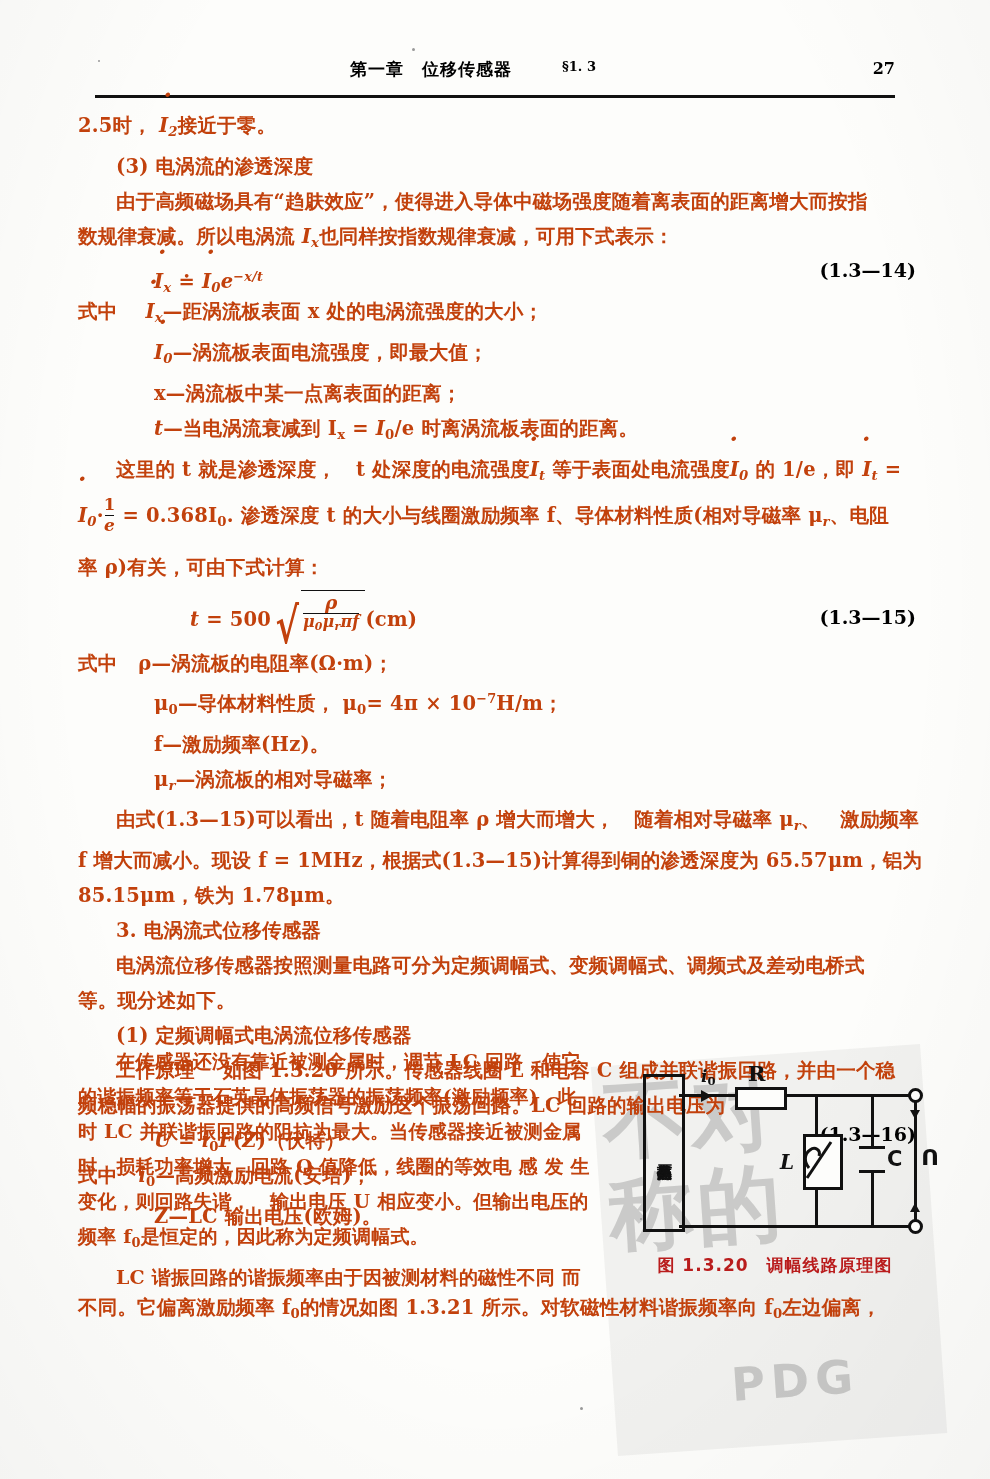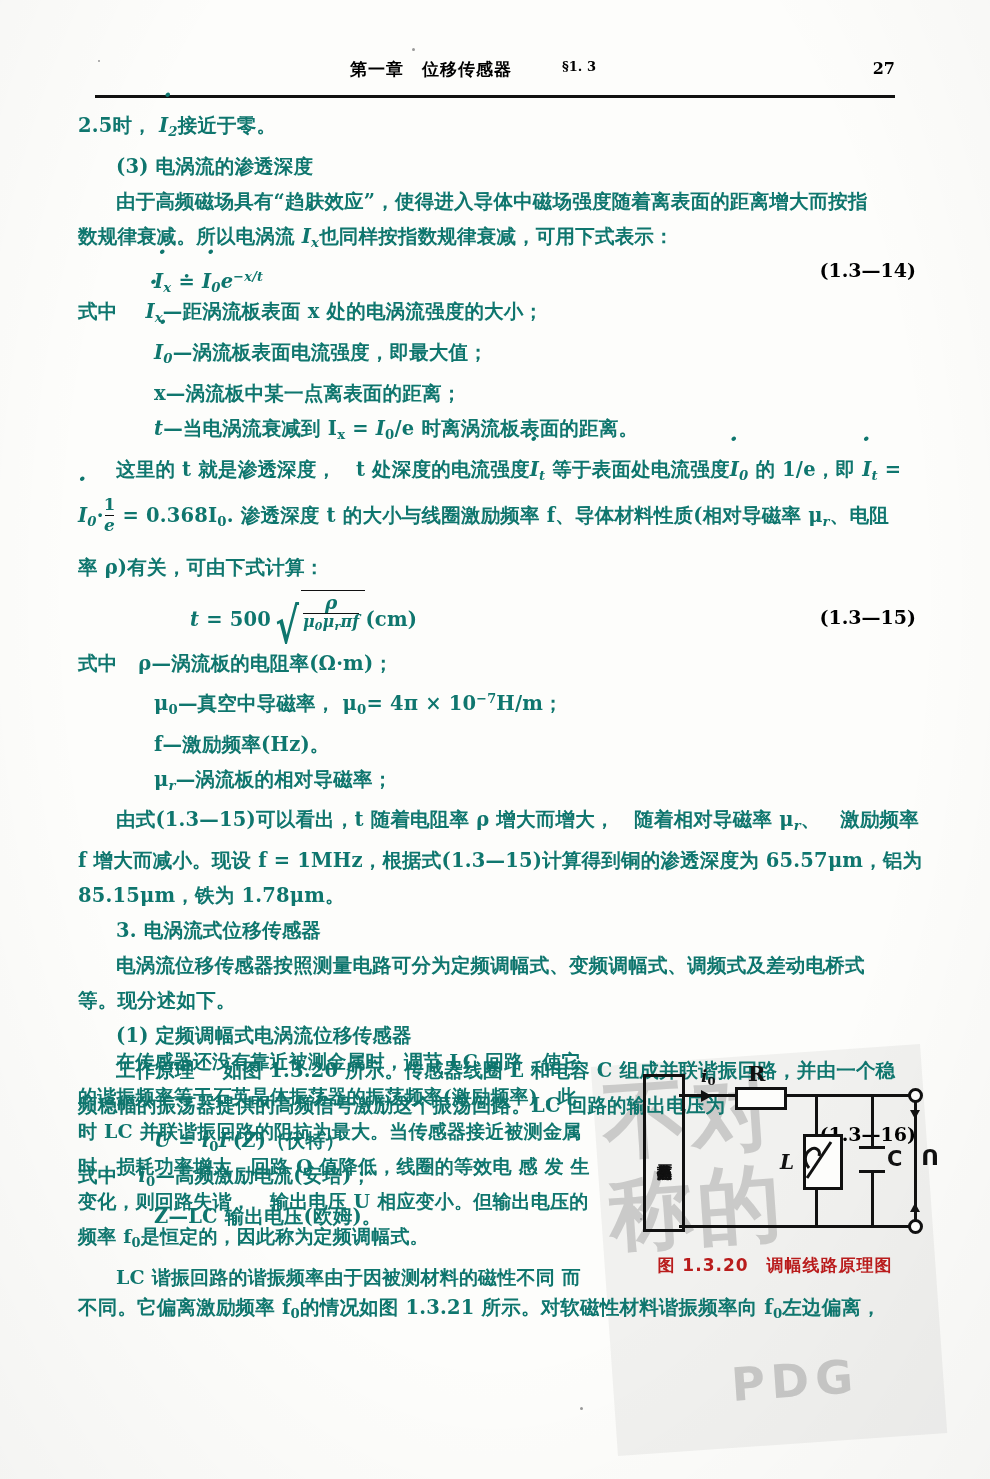--- a/index.html
+++ b/index.html
@@ -40,21 +40,21 @@
     font-size:17px;font-weight:bold;
   }
   .hdr .h-title{position:absolute;left:255px;top:0;letter-spacing:1px;}
   .hdr .h-sec{position:absolute;left:467px;top:1px;font-size:13px;}
   .hdr .h-page{position:absolute;right:0;top:1px;font-size:16px;font-weight:bold;}
   .rule{position:absolute;left:95px;top:95px;width:800px;height:3px;background:#111;}
 
   
   .body{position:absolute;left:78px;top:108px;width:838px;}
   p.ln{
-    margin:0;font-size:19.5px;line-height:35px;color:#0f766e;
+    margin:0;font-size:19.5px;line-height:35px;color:#c2410c;
     font-weight:bold;white-space:nowrap;letter-spacing:.2px;
   }
   .eqline{position:relative;height:35px;}
   .eqno{position:absolute;right:0;top:0;font-weight:bold;font-size:19px;}
   .it{font-style:italic;font-family:"DejaVu Serif","Liberation Serif",serif;}
   .sub{font-size:.68em;vertical-align:-.28em;}
   .sup{font-size:.66em;vertical-align:.55em;}
   .dotI{position:relative;display:inline-block;}
   .dotI:before{
     content:"·";position:absolute;left:50%;top:-1.02em;transform:translateX(-55%);
@@ -216,21 +216,21 @@
           <span class="it">t</span> = 500<span class="sqrtwrap"><span class="radical">√</span><span class="radbody"><span class="ffrac"><span class="fn">ρ</span><span class="fb"></span><span class="fd">μ<span class="sub">0</span>μ<span class="sub">r</span>π<span class="it">f</span></span></span></span></span>(cm)
         </p>
         <span class="eqno" style="top:16px;">(1.3—15)</span>
       </div>
 
       <p class="ln">
         <span>式中</span>&nbsp;&nbsp;&nbsp;ρ<span>—涡流板的电阻率(Ω·m)；</span>
       </p>
 
       <p class="ln indent2">
-        μ<span class="sub">0</span><span>—真空中导磁率，</span> μ<span class="sub">0</span><span>= 4π × 10</span><span class="sup">−7</span><span>H/m；</span>
+        μ<span class="sub">0</span><span>—导体材料性质，</span> μ<span class="sub">0</span><span>= 4π × 10</span><span class="sup">−7</span><span>H/m；</span>
       </p>
 
       <p class="ln indent2">f—激励频率(Hz)。</p>
 
       <p class="ln indent2">
         μ<span class="sub it">r</span><span>—涡流板的相对导磁率；</span>
       </p>
 
       <p class="ln indent1">
         <span>由式(1.3—15)可以看出，t 随着电阻率 ρ 增大而增大，　随着相对导磁率 μ</span><span class="sub it">r</span><span>、　激励频率</span>

